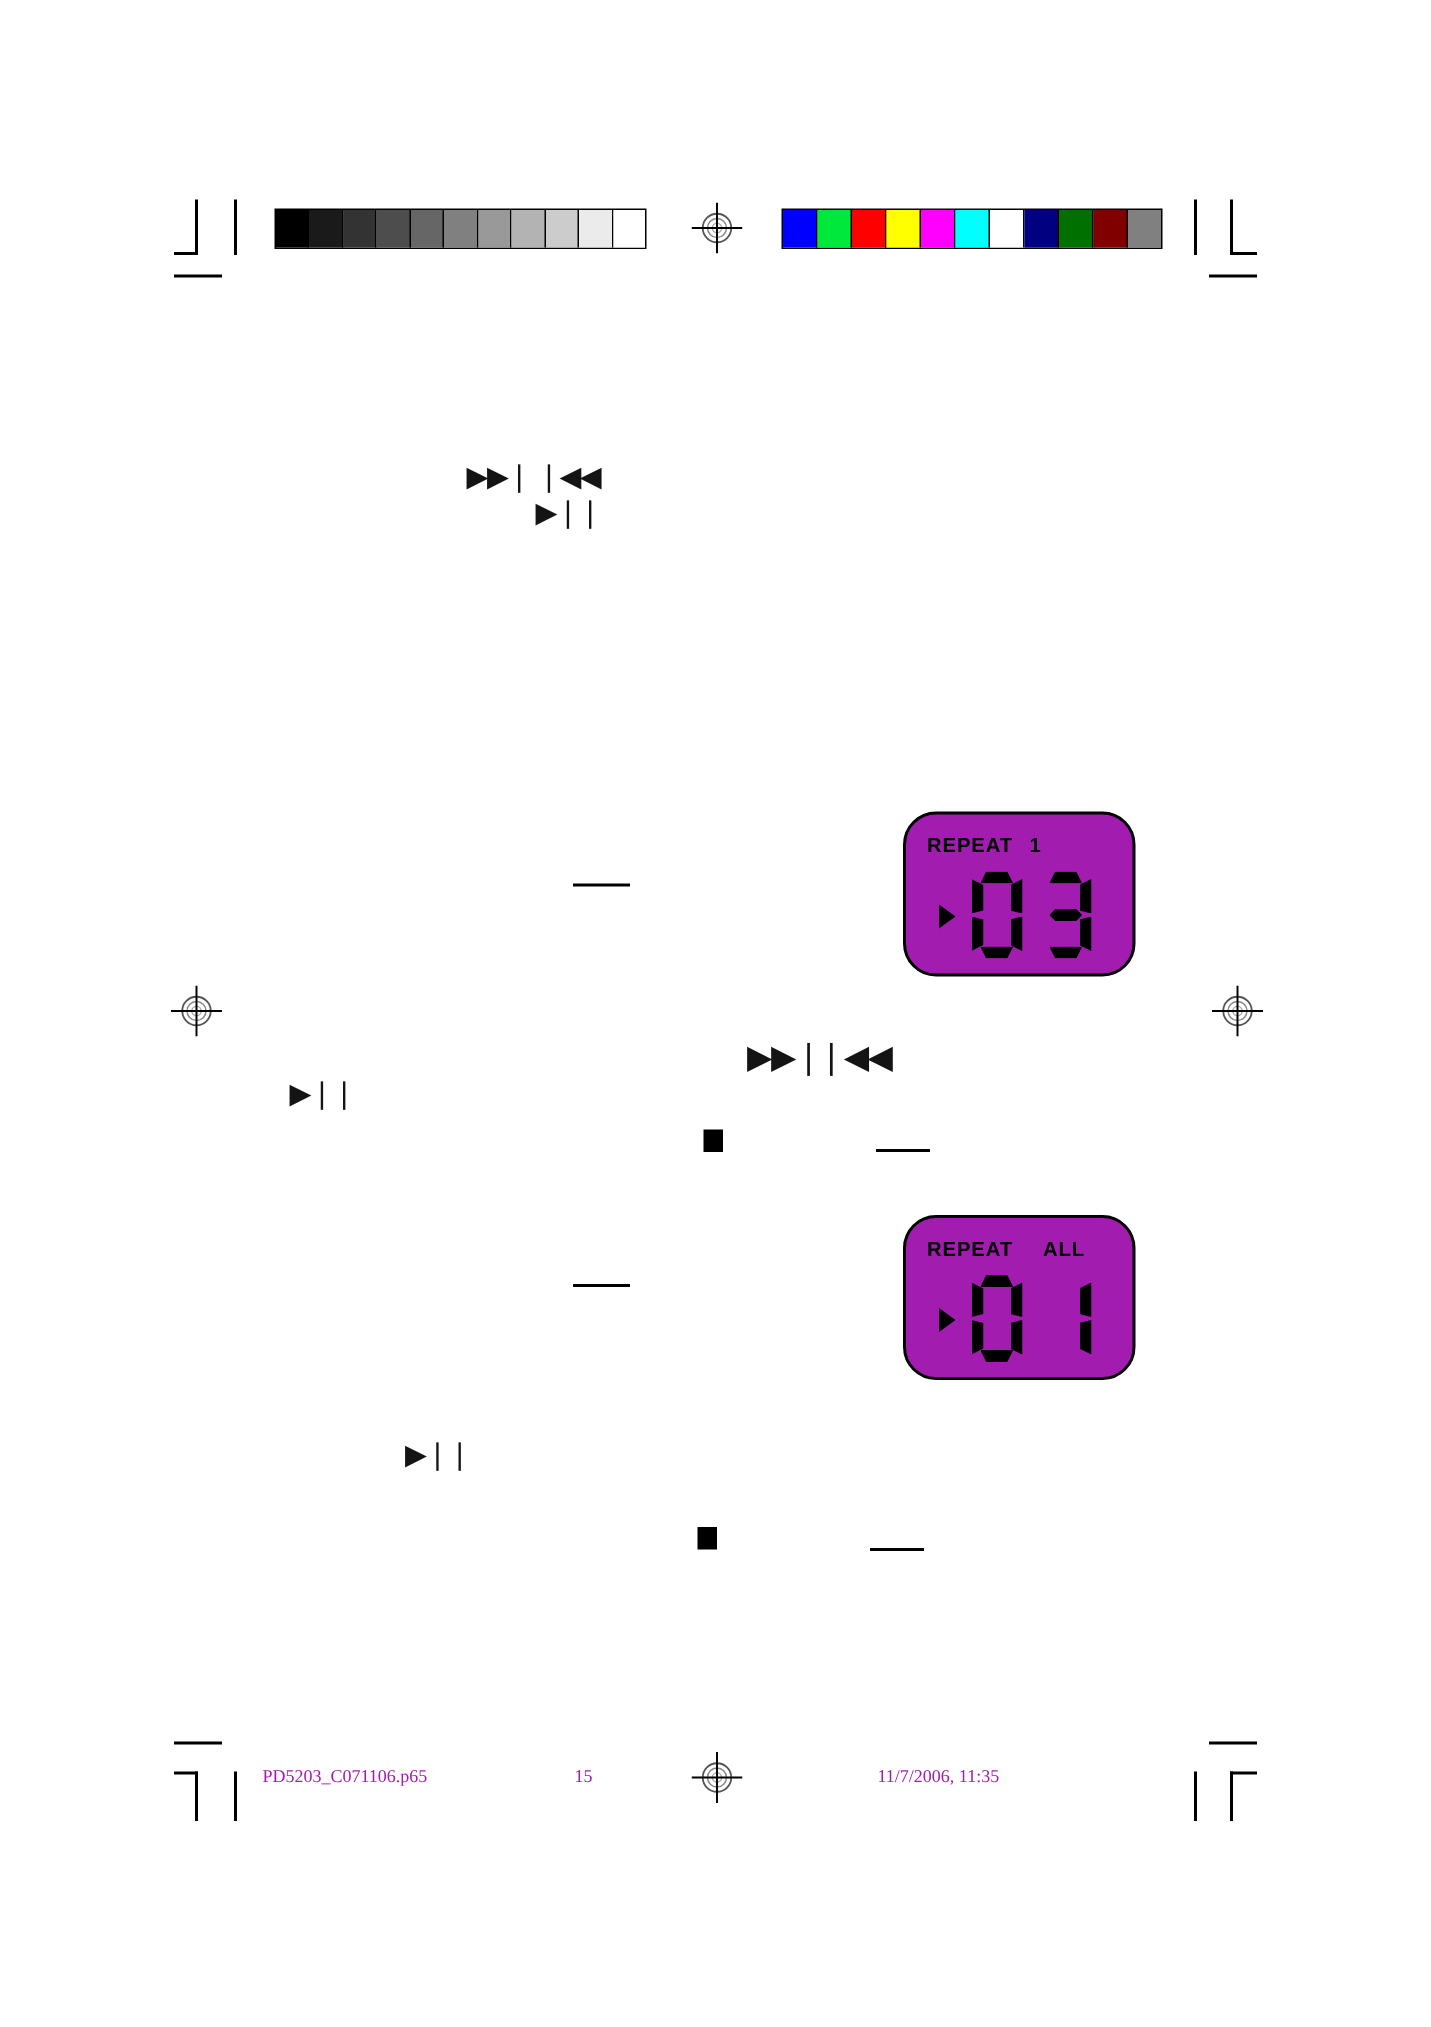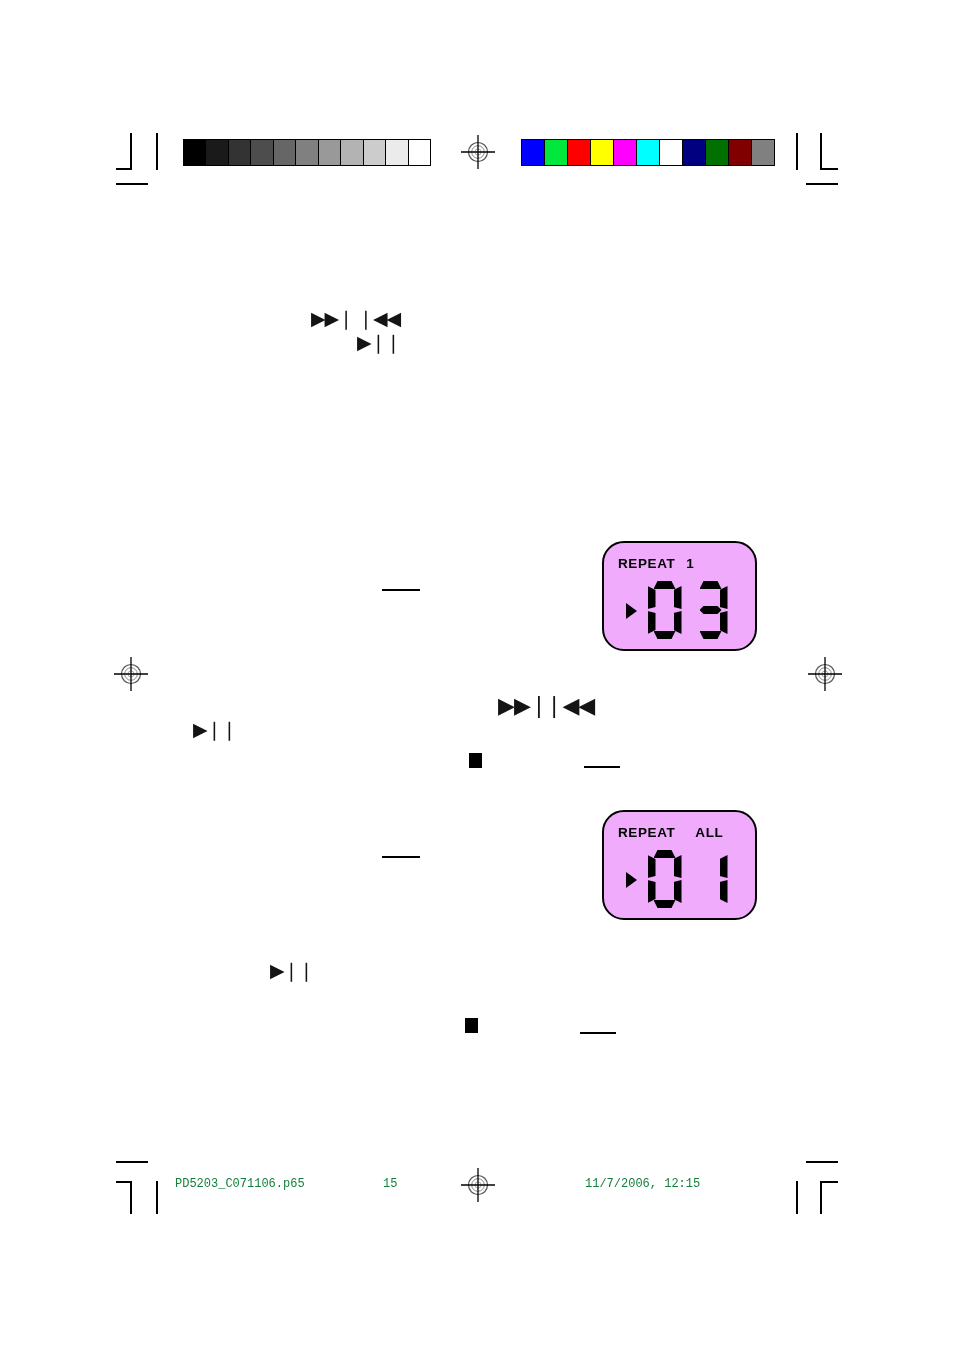--- a/index.html
+++ b/index.html
@@ -67,21 +67,21 @@
     position: absolute;
     height: 2px;
     background: #000000;
   }
 
   
   .lcd {
     position: absolute;
     border: 2.5px solid #000000;
     border-radius: 22px;
-    background: #f0abfc;
+    background: #a21caf;
     box-sizing: border-box;
   }
   .lcd-label {
     position: absolute;
     top: 13px;
     left: 14px;
     font-family: "Liberation Sans", sans-serif;
     font-weight: bold;
     font-size: 13.5px;
     letter-spacing: 0.6px;
@@ -130,23 +130,23 @@
   .seg-b { left: 26px; top: 5px;  width: 8px;  height: 23px;
            clip-path: polygon(0 4px, 100% 0, 100% 100%, 0 calc(100% - 2px)); }
   .seg-e { left: 0;    top: 30px; width: 8px;  height: 23px;
            clip-path: polygon(0 0, 100% 2px, 100% calc(100% - 4px), 0 100%); }
   .seg-c { left: 26px; top: 30px; width: 8px;  height: 23px;
            clip-path: polygon(0 2px, 100% 0, 100% 100%, 0 calc(100% - 4px)); }
 
   
   .footer-text {
     position: absolute;
-    font-family: Liberation Mono, monospace;
+    font-family: Liberation Serif, serif;
     font-size: 12px;
-    color: #15803d;
+    color: #a21caf;
     white-space: nowrap;
   }
 </style>
 </head>
 <body>
 
 <div id="page">
 
   <div class="crop-line" style="left:130px; top:133px; width:2px; height:37px;"></div>
   <div class="crop-line" style="left:116px; top:168px; width:16px; height:2px;"></div>
@@ -297,21 +297,21 @@
   <div class="crop-line" style="left:130px; top:1181px; width:2px; height:33px;"></div>
   <div class="crop-line" style="left:156px; top:1181px; width:2px; height:33px;"></div>
 
   <div class="crop-line" style="left:806px; top:1161px; width:32px; height:2px;"></div>
   <div class="crop-line" style="left:820px; top:1181px; width:18px; height:2px;"></div>
   <div class="crop-line" style="left:796px; top:1181px; width:2px; height:33px;"></div>
   <div class="crop-line" style="left:820px; top:1181px; width:2px; height:33px;"></div>
 
   <div class="footer-text" style="left:175px; top:1177px;">PD5203_C071106.p65</div>
   <div class="footer-text" style="left:383px; top:1177px;">15</div>
-  <div class="footer-text" style="left:585px; top:1177px;">11/7/2006, 12:15</div>
+  <div class="footer-text" style="left:585px; top:1177px;">11/7/2006, 11:35</div>
 
   <div class="reg-mark" style="left:461px; top:1168px;">
     <svg width="34" height="34" viewBox="0 0 34 34">
       <circle cx="17" cy="17" r="9.5" fill="none" stroke="#555" stroke-width="1.2"></circle>
       <circle cx="17" cy="17" r="6.3" fill="none" stroke="#888" stroke-width="1"></circle>
       <circle cx="17" cy="17" r="3.1" fill="none" stroke="#aaa" stroke-width="1"></circle>
       <line x1="17" y1="0" x2="17" y2="34" stroke="#000" stroke-width="1.3"></line>
       <line x1="0" y1="17" x2="34" y2="17" stroke="#000" stroke-width="1.3"></line>
     </svg>
   </div>

